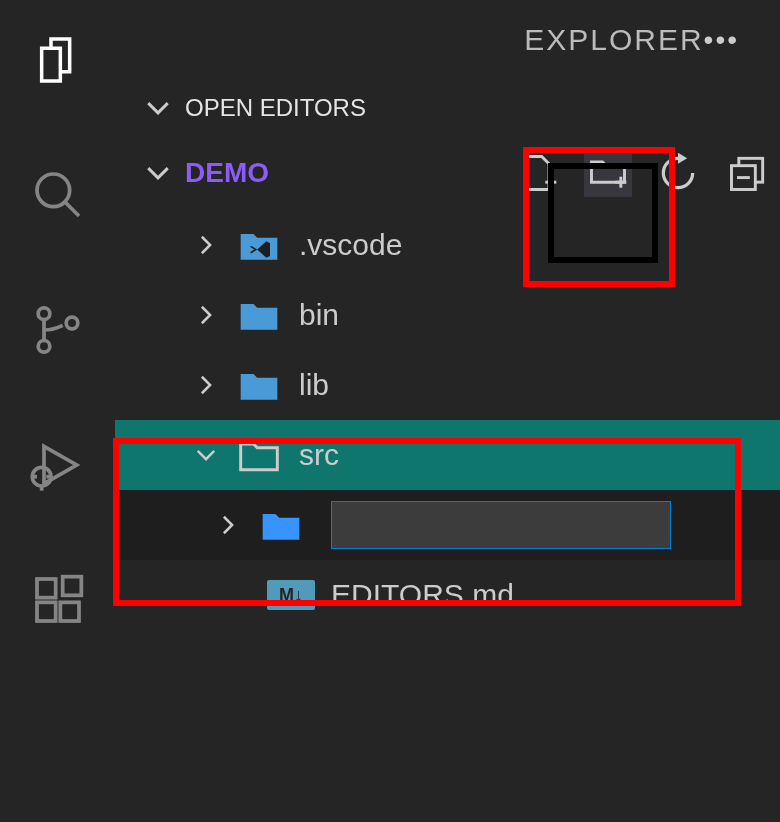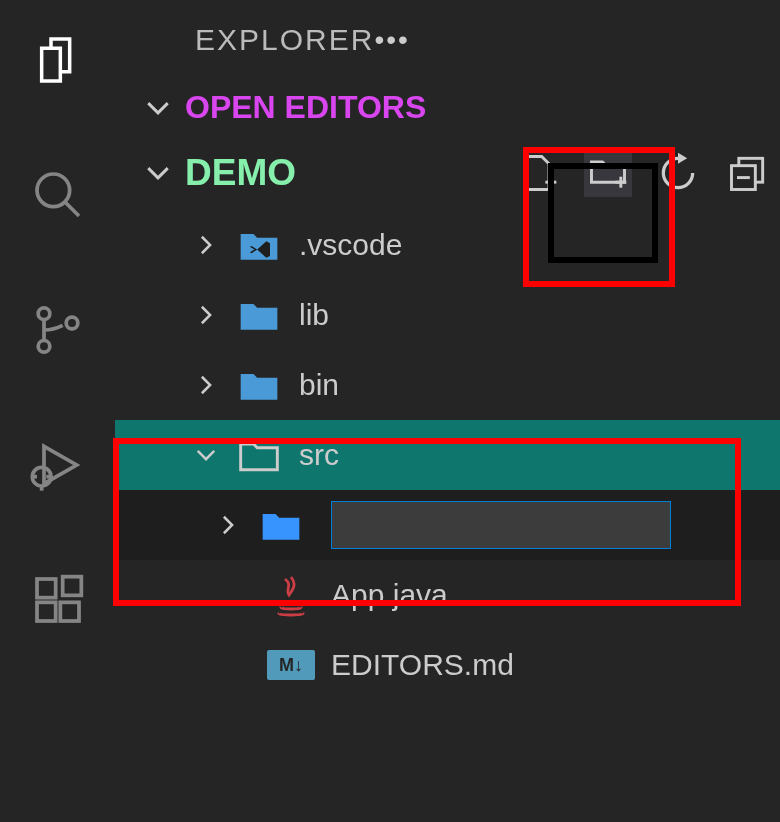--- a/index.html
+++ b/index.html
@@ -41,22 +41,22 @@
       flex: 1;
       background: #252526;
       display: flex;
       flex-direction: column;
     }
     .sidebar-header {
       height: 80px;
       display: flex;
       align-items: center;
       padding-left: 80px;
-      padding-right: 30px;
-      justify-content: flex-start;
+      padding-right: 41px;
+      justify-content: flex-end;
     }
     .sidebar-title {
       font-size: 30px;
       letter-spacing: 2px;
       color: #bbbbbb;
       font-weight: 400;
     }
     .more-icon {
       font-size: 28px;
       color: #cccccc;
@@ -64,43 +64,43 @@
       cursor: pointer;
     }
     .section-header {
       display: flex;
       align-items: center;
       padding-left: 30px;
       height: 55px;
       gap: 14px;
     }
     .section-title {
-      font-weight: 700;
-      font-size: 32px;
-      color: #d946ef;
+      font-weight: 400;
+      font-size: 24px;
+      color: #e5e5e5;
     }
     .chevron {
       display: inline-flex;
     }
     .chevron svg {
       width: 26px;
       height: 26px;
     }
     .project-header {
       display: flex;
       align-items: center;
       padding-left: 30px;
       height: 75px;
       gap: 14px;
       position: relative;
     }
     .project-title {
       font-weight: 700;
-      font-size: 37px;
-      color: #86efac;
+      font-size: 28px;
+      color: #8b5cf6;
     }
     .project-actions {
       display: flex;
       position: absolute;
       right: 8px;
       gap: 22px;
       align-items: center;
     }
     .action-icon {
       width: 48px;
@@ -348,35 +348,35 @@
       <span class="tree-chevron">
         <svg viewBox="0 0 16 16" fill="none" stroke="#cccccc" stroke-width="1.8">
             <path d="M5 2 L11 8 L5 14"></path>
           </svg>
       </span>
       <span class="file-icon">
         <svg viewBox="0 0 24 24">
             <path class="folder-blue" d="M2 6 H9 L11 8 H22 V20 H2 Z"></path>
           </svg>
       </span>
-      <span class="tree-label">lib</span>
+      <span class="tree-label">bin</span>
     </div>
 
     <div class="tree-item indent-1">
       <span class="tree-chevron">
         <svg viewBox="0 0 16 16" fill="none" stroke="#cccccc" stroke-width="1.8">
             <path d="M5 2 L11 8 L5 14"></path>
           </svg>
       </span>
       <span class="file-icon">
         <svg viewBox="0 0 24 24">
             <path class="folder-blue" d="M2 6 H9 L11 8 H22 V20 H2 Z"></path>
           </svg>
       </span>
-      <span class="tree-label">bin</span>
+      <span class="tree-label">lib</span>
     </div>
 
     <div class="tree-item indent-1 selected">
       <span class="tree-chevron">
         <svg viewBox="0 0 16 16" fill="none" stroke="#cccccc" stroke-width="1.8">
             <path d="M2 5 L8 11 L14 5"></path>
           </svg>
       </span>
       <span class="file-icon">
         <svg viewBox="0 0 24 24" fill="none" stroke="#cccccc" stroke-width="1.6">
@@ -393,32 +393,20 @@
           </svg>
       </span>
       <span class="file-icon">
         <svg viewBox="0 0 24 24">
             <path fill="#3794ff" d="M2 6 H9 L11 8 H22 V20 H2 Z"></path>
           </svg>
       </span>
       <input class="newfolder-input" value="" style="">
     </div>
 
-    <div class="tree-item indent-2">
-      <span class="tree-chevron"></span>
-      <span class="file-icon java-icon-wrap">
-        <svg viewBox="0 0 24 24" fill="none">
-          <path stroke="#cc3e44" stroke-width="1.4" d="M9 4 C13 7 9 9 11 12 C13 9 15 7 12 3"></path>
-          <path stroke="#cc3e44" stroke-width="1.4" d="M6 15 C6 15 5 16 12 16 C19 16 18 15 18 15"></path>
-          <path stroke="#cc3e44" stroke-width="1.4" d="M7 18 C7 18 6 19 12 19 C18 19 17 18 17 18"></path>
-          <path stroke="#cc3e44" stroke-width="1.4" d="M6 21 C6 21 5 22 12 22 C19 22 18 21 18 21"></path>
-        </svg>
-      </span>
-      <span class="tree-label">App.java</span>
-    </div>
 
 
     <div class="tree-item indent-2">
       <span class="tree-chevron"></span>
       <span class="file-icon">
         <span class="readme-badge">M↓</span>
       </span>
       <span class="tree-label">EDITORS.md</span>
     </div>
   </div>

